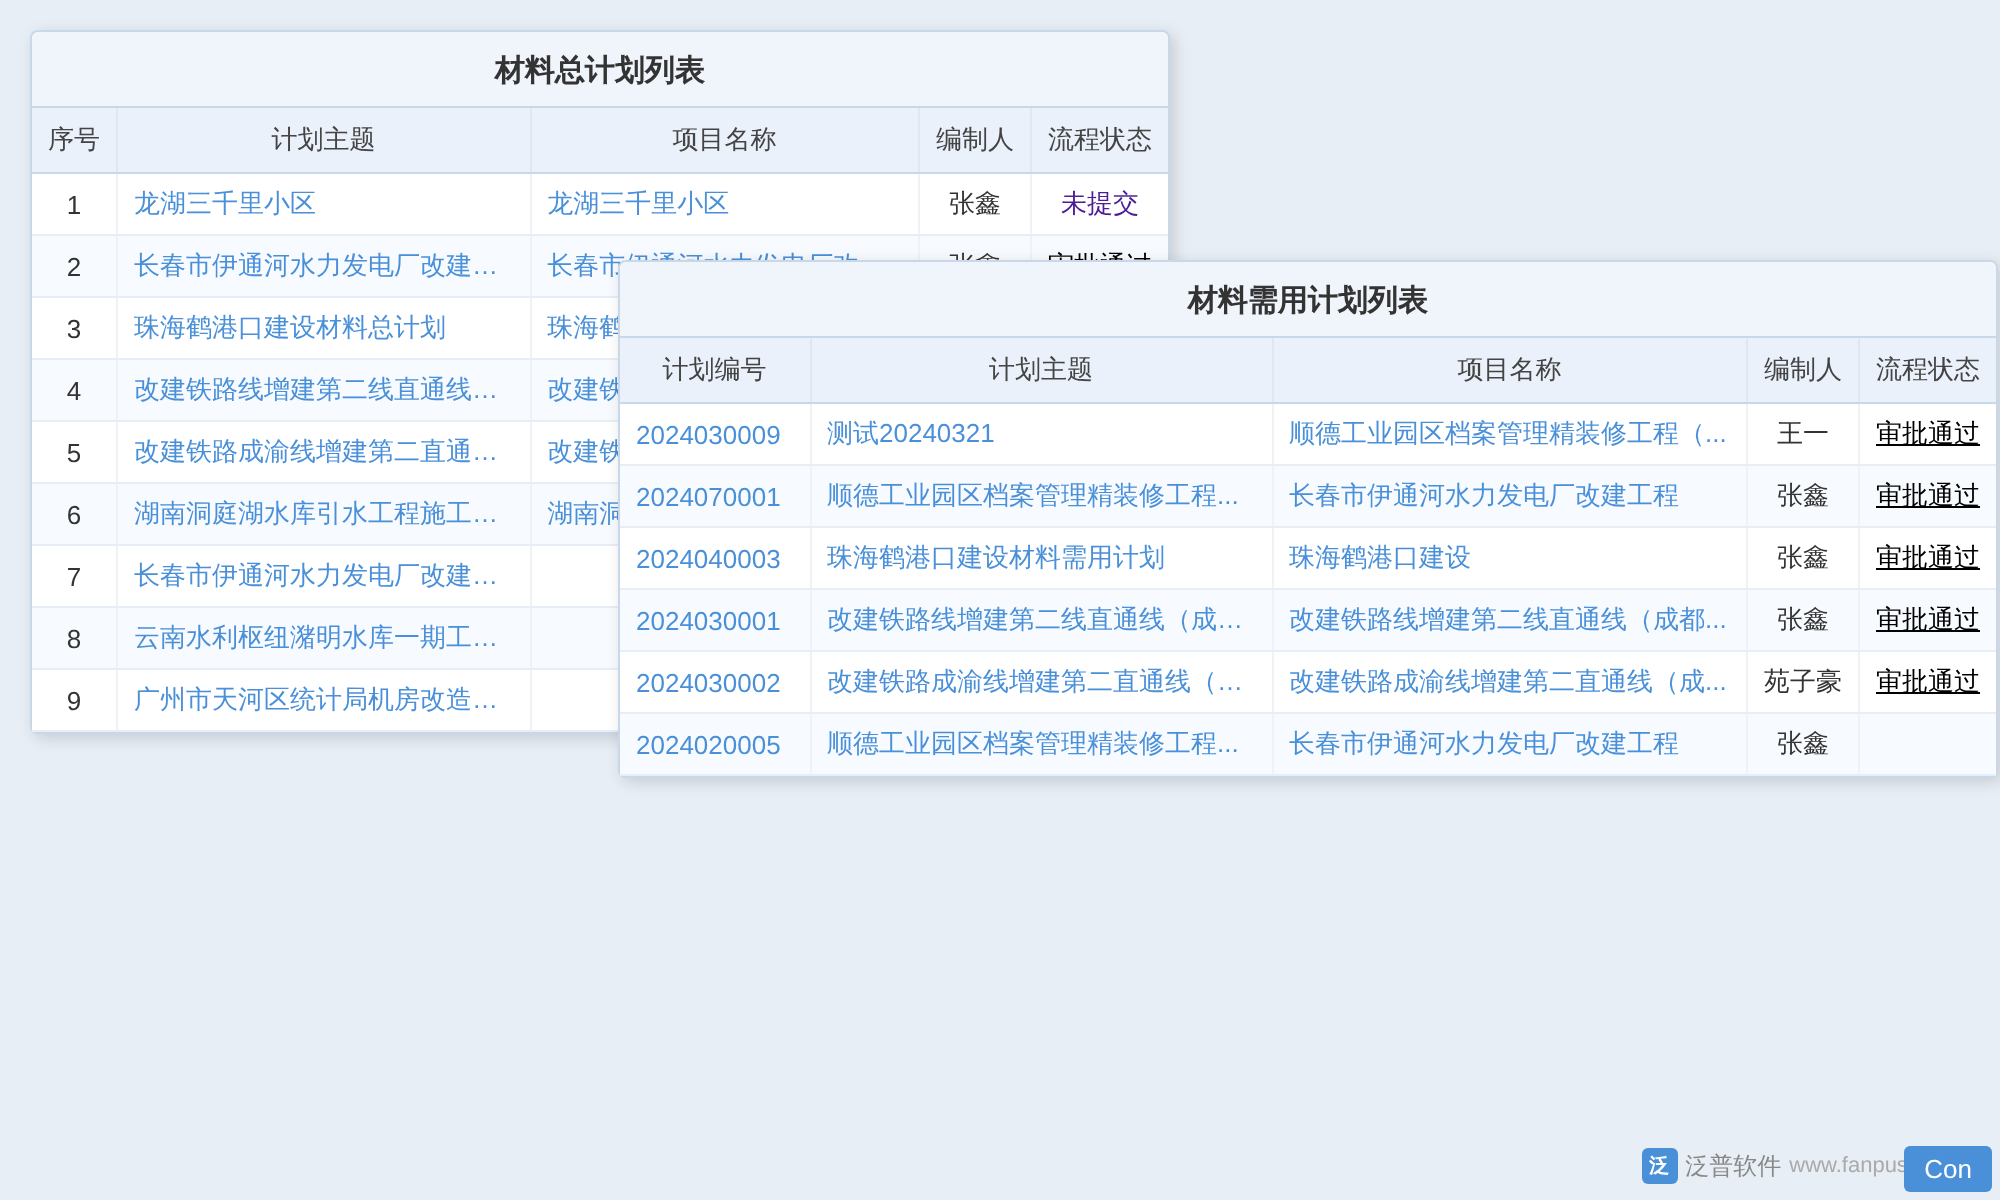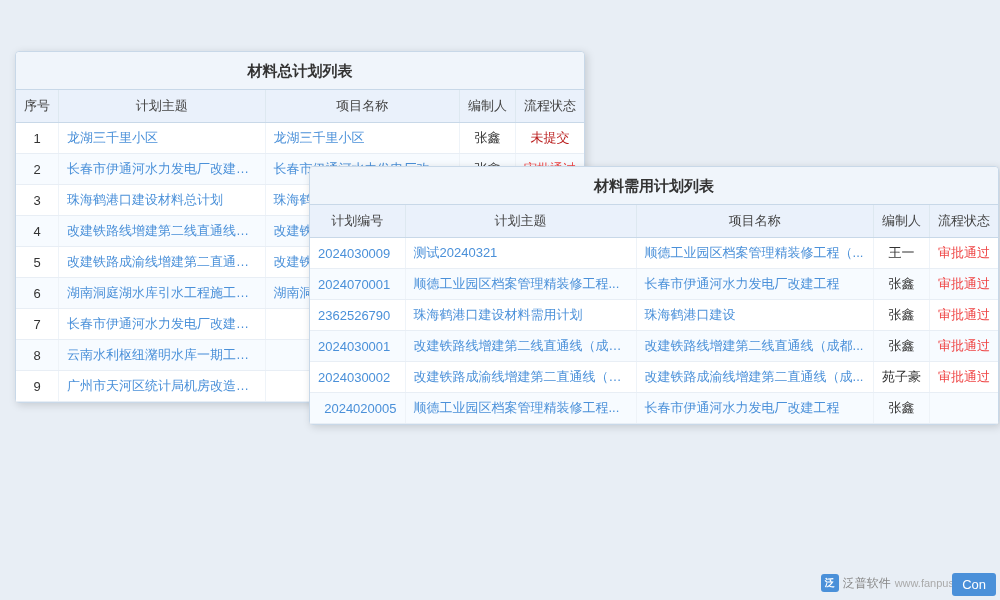--- a/index.html
+++ b/index.html
@@ -12,21 +12,20 @@
       overflow: hidden;
       position: relative;
     }
 
     .table-container {
       position: absolute;
       background: #fff;
       border: 1px solid #c8d8e8;
       border-radius: 4px;
       box-shadow: 2px 2px 8px rgba(0,0,0,0.15);
-      margin-top: 36px;
     }
 
     .table-title {
       text-align: center;
       font-size: 15px;
       font-weight: bold;
       color: #333;
       padding: 10px 0 8px 0;
       background: #f0f5fb;
       border-bottom: 1px solid #c8d8e8;
@@ -76,25 +75,26 @@
       color: #4a90d9;
       cursor: pointer;
       text-align: left;
       max-width: 180px;
       overflow: hidden;
       text-overflow: ellipsis;
       white-space: nowrap;
     }
 
     .status-not-submitted {
-      color: #b91c1c;
+      color: #4c1d95;
     }
 
     .status-approved {
-      color: #ef4444;
+      color: #000000;
+      text-decoration: underline;
     }
 
     
     #table1 {
       top: 15px;
       left: 15px;
       width: 570px;
       z-index: 1;
     }
 
@@ -249,42 +249,42 @@
       <td class="status-approved" style="width:65px;">审批通过</td>
     </tr>
         <tr>
       <td class="td-link" style="width:95px;">2024070001</td>
       <td class="td-link" style="max-width:180px;">顺德工业园区档案管理精装修工程...</td>
       <td class="td-link" style="max-width:185px;">长春市伊通河水力发电厂改建工程</td>
       <td style="width:55px;">张鑫</td>
       <td class="status-approved" style="width:65px;">审批通过</td>
     </tr>
         <tr>
-      <td class="td-link" style="width:95px;">2362526790</td>
+      <td class="td-link" style="width:95px;">2024040003</td>
       <td class="td-link" style="max-width:180px;">珠海鹤港口建设材料需用计划</td>
       <td class="td-link" style="max-width:185px;">珠海鹤港口建设</td>
       <td style="width:55px;">张鑫</td>
       <td class="status-approved" style="width:65px;">审批通过</td>
     </tr>
         <tr>
       <td class="td-link" style="width:95px;">2024030001</td>
       <td class="td-link" style="max-width:180px;">改建铁路线增建第二线直通线（成都...</td>
       <td class="td-link" style="max-width:185px;">改建铁路线增建第二线直通线（成都...</td>
       <td style="width:55px;">张鑫</td>
       <td class="status-approved" style="width:65px;">审批通过</td>
     </tr>
         <tr>
       <td class="td-link" style="width:95px;">2024030002</td>
       <td class="td-link" style="max-width:180px;">改建铁路成渝线增建第二直通线（成...</td>
       <td class="td-link" style="max-width:185px;">改建铁路成渝线增建第二直通线（成...</td>
       <td style="width:55px;">苑子豪</td>
       <td class="status-approved" style="width:65px;">审批通过</td>
     </tr>
         <tr>
-      <td class="td-link" style="width:95px;text-align:right;">2024020005</td>
+      <td class="td-link" style="width:95px;">2024020005</td>
       <td class="td-link" style="max-width:180px;">顺德工业园区档案管理精装修工程...</td>
       <td class="td-link" style="max-width:185px;">长春市伊通河水力发电厂改建工程</td>
       <td style="width:55px;">张鑫</td>
       <td class="" style="width:65px;"></td>
     </tr>
       </tbody>
   </table>
 </div>
 
 <div class="watermark">

